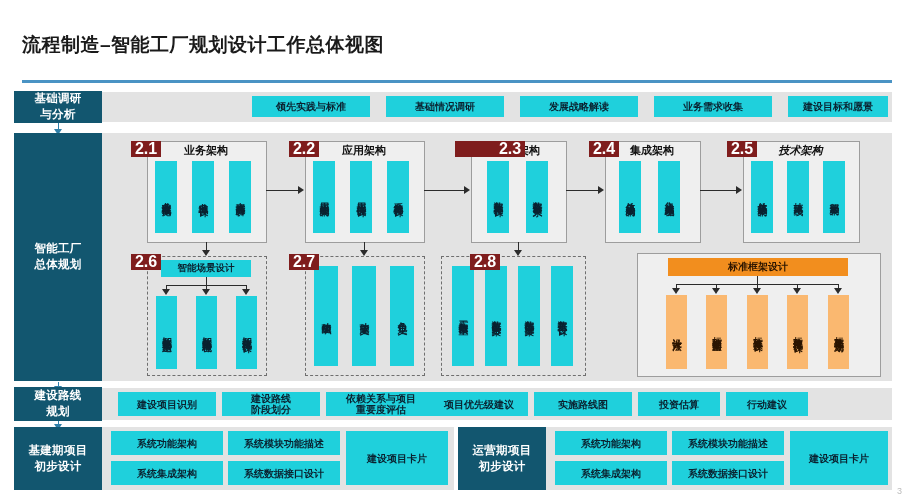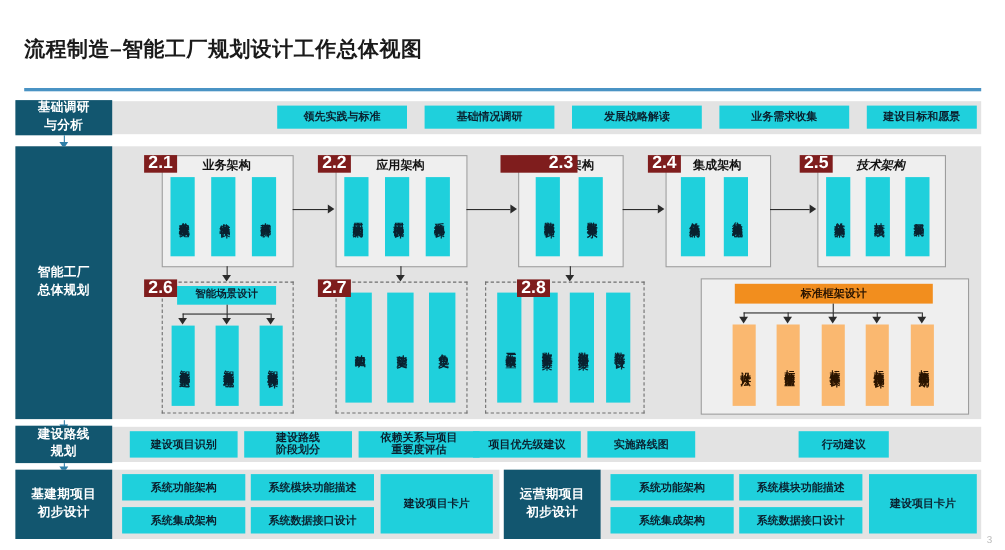--- a/index.html
+++ b/index.html
@@ -242,20 +242,21 @@
   <div class="cyan" style="left:222px;top:392px;width:98px;height:24px;flex-direction:column;line-height:1.15;">
     <span>建设路线</span>
     <span>阶段划分</span>
   </div>
   <div class="cyan" style="left:326px;top:392px;width:110px;height:24px;flex-direction:column;line-height:1.15;">
     <span>依赖关系与项目</span>
     <span>重要度评估</span>
   </div>
   <div class="cyan" style="left:430px;top:392px;width:98px;height:24px;">项目优先级建议</div>
   <div class="cyan" style="left:534px;top:392px;width:98px;height:24px;">实施路线图</div>
+  <div class="cyan" style="left:638px;top:392px;width:82px;height:24px;">投资估算</div>
   <div class="cyan" style="left:726px;top:392px;width:82px;height:24px;">行动建议</div>
 
   <div class="vline-blue" style="left:58px;top:421px;height:5px;"></div>
   <div class="arr-d-blue" style="left:54px;top:424px;"></div>
 
   <div class="band" style="left:14px;top:427px;width:440px;height:63px;"></div>
   <div class="band" style="left:458px;top:427px;width:434px;height:63px;"></div>
 
   <div class="dark-label" style="left:14px;top:427px;width:88px;height:63px;flex-direction:column;">
     <span>基建期项目</span>

